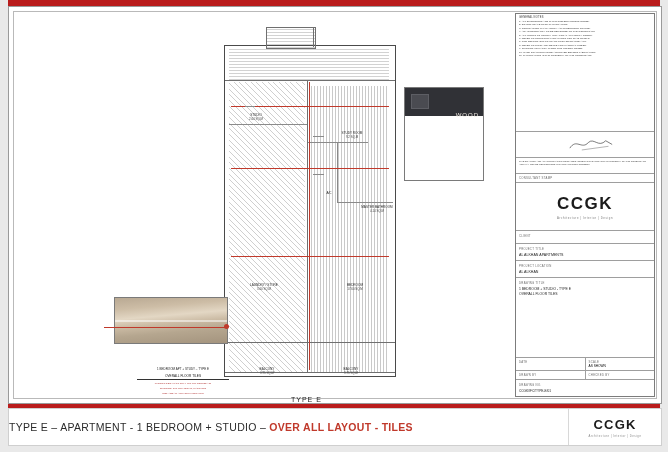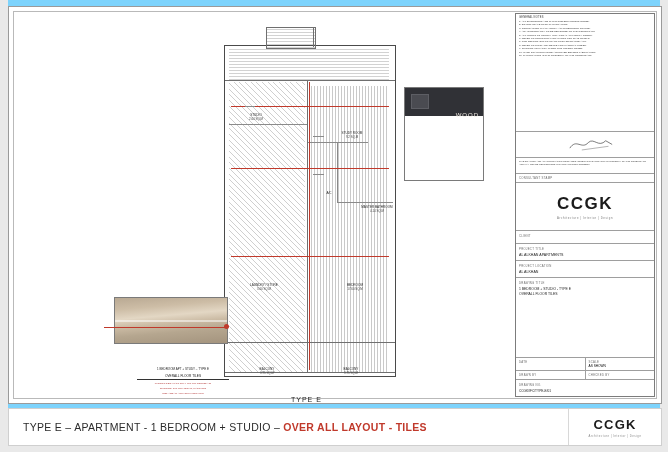--- a/index.html
+++ b/index.html
@@ -1,17 +1,17 @@
 <!DOCTYPE html>
 <html><head>
 <meta charset="utf-8">
 <style>
   html,body{margin:0;padding:0;background:#ffffff;}
   body{width:668px;height:452px;overflow:hidden;font-family:"Liberation Sans",sans-serif;}
-  #root{position:relative;width:668px;height:452px;background:#7dd3fc;}
+  #root{position:relative;width:668px;height:452px;background:#b91c1c;}
 
   
   .sheet{position:absolute;left:8px;top:6px;width:652px;height:396px;background:#ffffff;border:1px solid #9a9a9a;}
   .sheet-inner{position:absolute;left:4px;top:4px;right:4px;bottom:4px;border:1px solid #b9b9b9;}
 
   
   .titleblock{position:absolute;right:6px;top:6px;width:138px;bottom:6px;border:1px solid #7c7c7c;background:#fff;display:flex;flex-direction:column;}
   .tb-cell{border-bottom:1px solid #9e9e9e;padding:2px 3px;box-sizing:border-box;}
   .tb-notes{height:118px;overflow:hidden;}
   .tb-notes .nt-title{font-size:2.6px;color:#333;letter-spacing:.2px;margin-bottom:1px;}
@@ -61,21 +61,21 @@
 
   .legendbox{position:absolute;left:118px;top:352px;width:92px;}
   .legendbox .lgt{font-size:3px;color:#222;text-align:center;}
   .legendbox .lgt2{font-size:3.2px;color:#111;text-align:center;margin-top:3px;border-bottom:1px solid #333;padding-bottom:1px;}
   .legendbox .lgred{font-size:2.5px;color:#b03030;line-height:3.2px;margin-top:2px;text-align:center;}
   .note-arrow{position:absolute;left:85px;top:312px;width:122px;height:1px;background:#c0392b;}
   .note-dot{position:absolute;left:205px;top:309px;width:5px;height:5px;border-radius:50%;background:#c0392b;}
 
   
   .footer{position:absolute;left:8px;top:408px;width:652px;height:36px;background:#ffffff;border:1px solid #cfcfcf;display:flex;align-items:center;}
-  .footer .cap{flex:1;padding-left:14px;font-size:10.5px;color:#2b2b2b;letter-spacing:.3px;}
+  .footer .cap{flex:1;font-size:10.5px;color:#2b2b2b;letter-spacing:.3px;}
   .footer .cap b{color:#c0392b;}
   .footer .fbrand{width:92px;border-left:1px solid #d8d8d8;height:100%;display:flex;flex-direction:column;align-items:center;justify-content:center;}
   .footer .fbrand .ccgk{font-size:13px;letter-spacing:1.2px;color:#1b1b1b;font-weight:bold;}
   .footer .fbrand .sub{font-size:2.8px;letter-spacing:.5px;color:#888;margin-top:2px;}
   .sidebar-l{position:absolute;left:0;top:0;width:8px;height:452px;background:#e9e9e9;}
   .sidebar-r{position:absolute;right:0;top:0;width:8px;height:452px;background:#e9e9e9;}
   .strip-b{position:absolute;left:0;bottom:0;width:668px;height:8px;background:#e9e9e9;}
 </style>
 </head>
 <body>

